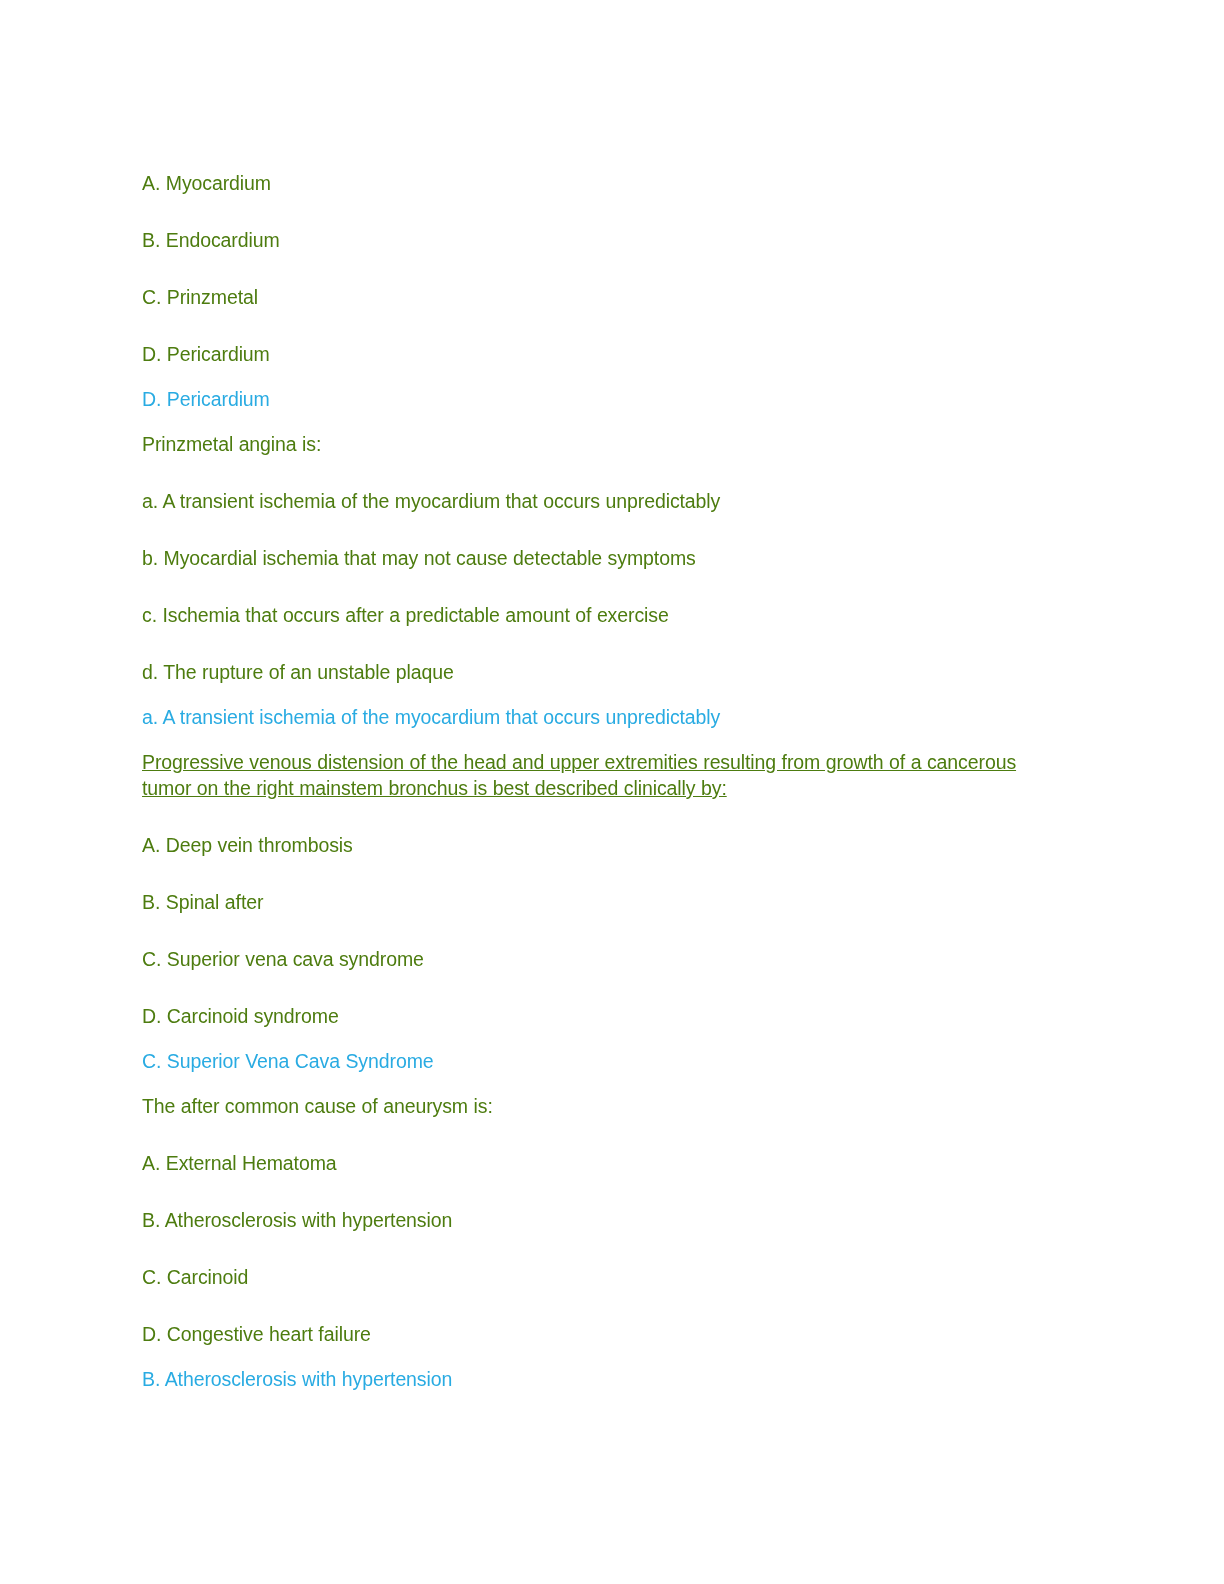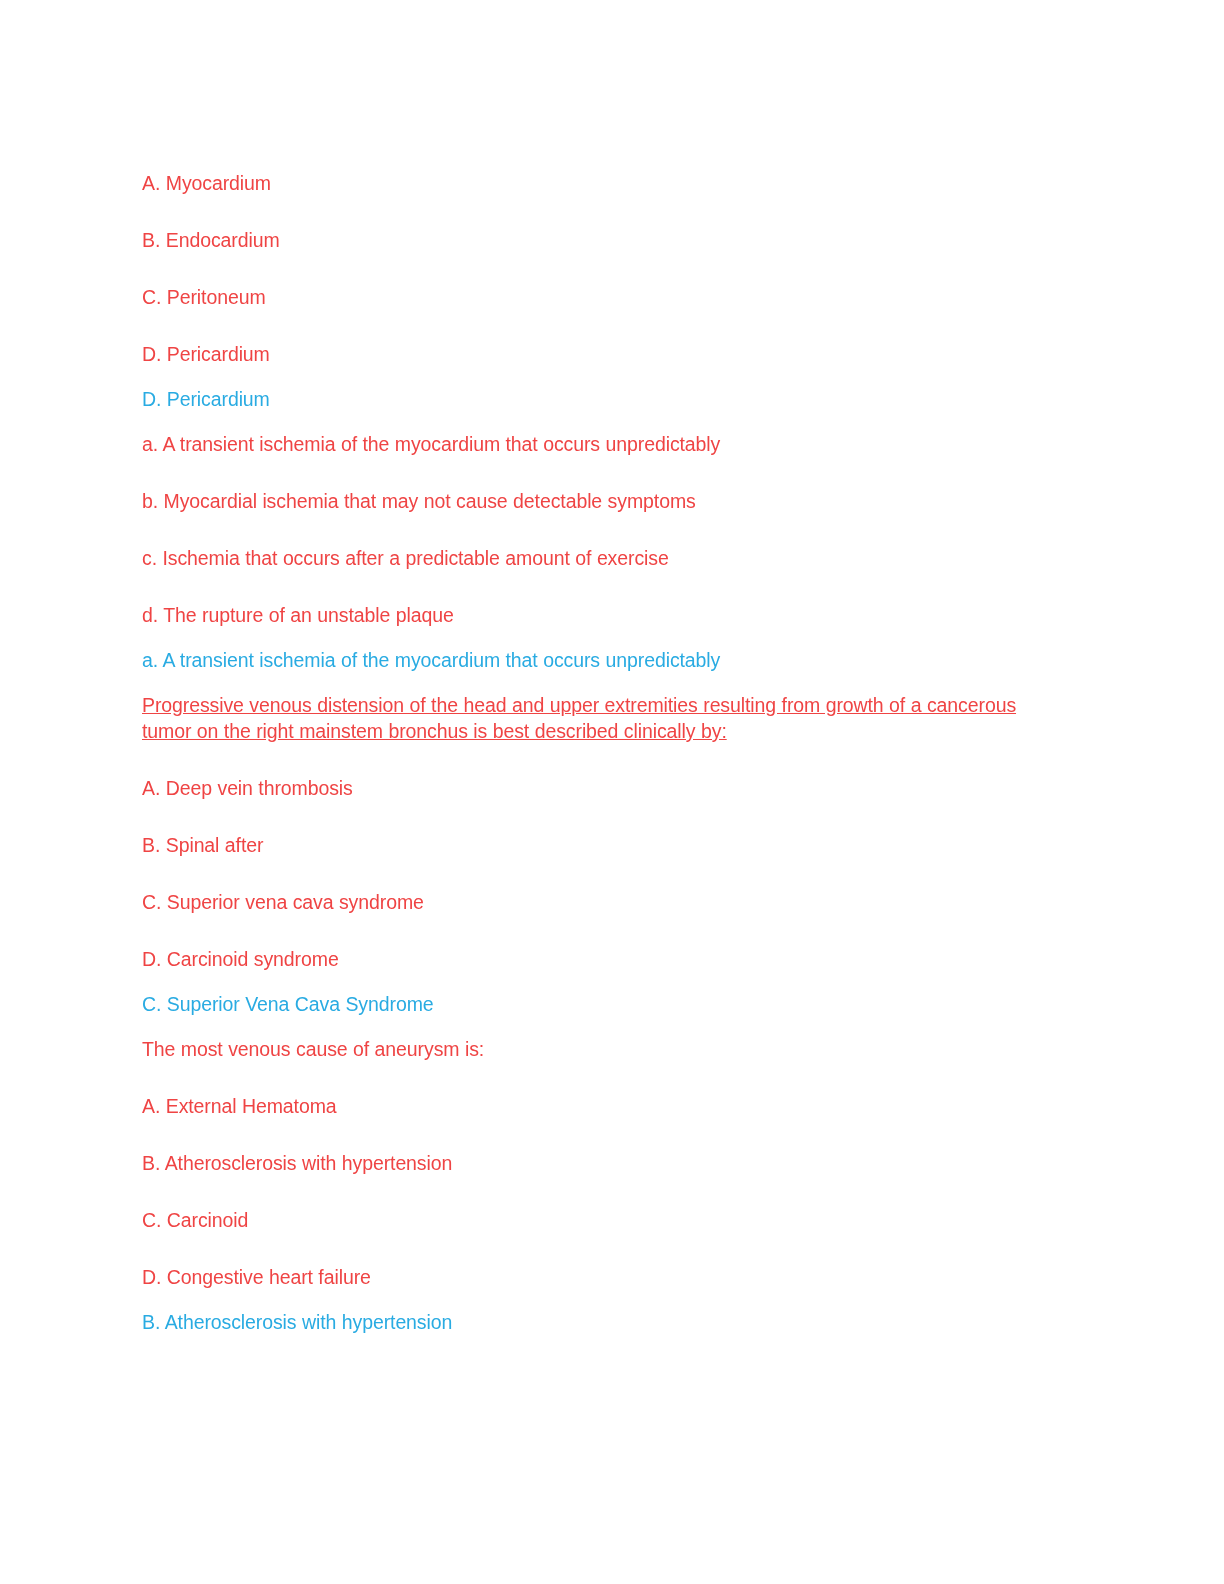--- a/index.html
+++ b/index.html
@@ -21,21 +21,21 @@
   }
   .content {
     position: absolute;
     left: 142px;
     top: 170px;
     width: 910px;
   }
   .line {
     font-size: 19.5px;
     line-height: 26px;
-    color: #ef4444;
+    color: #4d7c0f;
     letter-spacing: -0.1px;
     word-spacing: 0.2px;
     margin: 0;
   }
   
   .opt {
     margin-bottom: 31px;
   }
   
   .opt.tight {
@@ -58,43 +58,44 @@
   }
 </style>
 </head>
 <body>
 
 <div class="page">
   <div class="content">
 
     <p class="line opt">A. Myocardium</p>
     <p class="line opt">B. Endocardium</p>
-    <p class="line opt">C. Peritoneum</p>
+    <p class="line opt">C. Prinzmetal</p>
     <p class="line opt tight">D. Pericardium</p>
     <p class="line answer">D. Pericardium</p>
 
+    <p class="line question">Prinzmetal angina is:</p>
 
     <p class="line opt">a. A transient ischemia of the myocardium that occurs unpredictably</p>
     <p class="line opt">b. Myocardial ischemia that may not cause detectable symptoms</p>
     <p class="line opt">c. Ischemia that occurs after a predictable amount of exercise</p>
     <p class="line opt tight">d. The rupture of an unstable plaque</p>
     <p class="line answer">a. A transient ischemia of the myocardium that occurs unpredictably</p>
 
     <div class="line para">
       <span class="l1">Progressive venous distension of the head and upper extremities resulting from growth of a cancerous</span>
       <span class="l2">tumor on the right mainstem bronchus is best described clinically by:</span>
     </div>
 
     <p class="line opt">A. Deep vein thrombosis</p>
     <p class="line opt">B. Spinal after</p>
     <p class="line opt">C. Superior vena cava syndrome</p>
     <p class="line opt tight">D. Carcinoid syndrome</p>
     <p class="line answer">C. Superior Vena Cava Syndrome</p>
 
-    <p class="line question">The most venous cause of aneurysm is:</p>
+    <p class="line question">The after common cause of aneurysm is:</p>
 
     <p class="line opt">A. External Hematoma</p>
     <p class="line opt">B. Atherosclerosis with hypertension</p>
     <p class="line opt">C. Carcinoid</p>
     <p class="line opt tight">D. Congestive heart failure</p>
     <p class="line answer">B. Atherosclerosis with hypertension</p>
 
   </div>
 </div>
 

